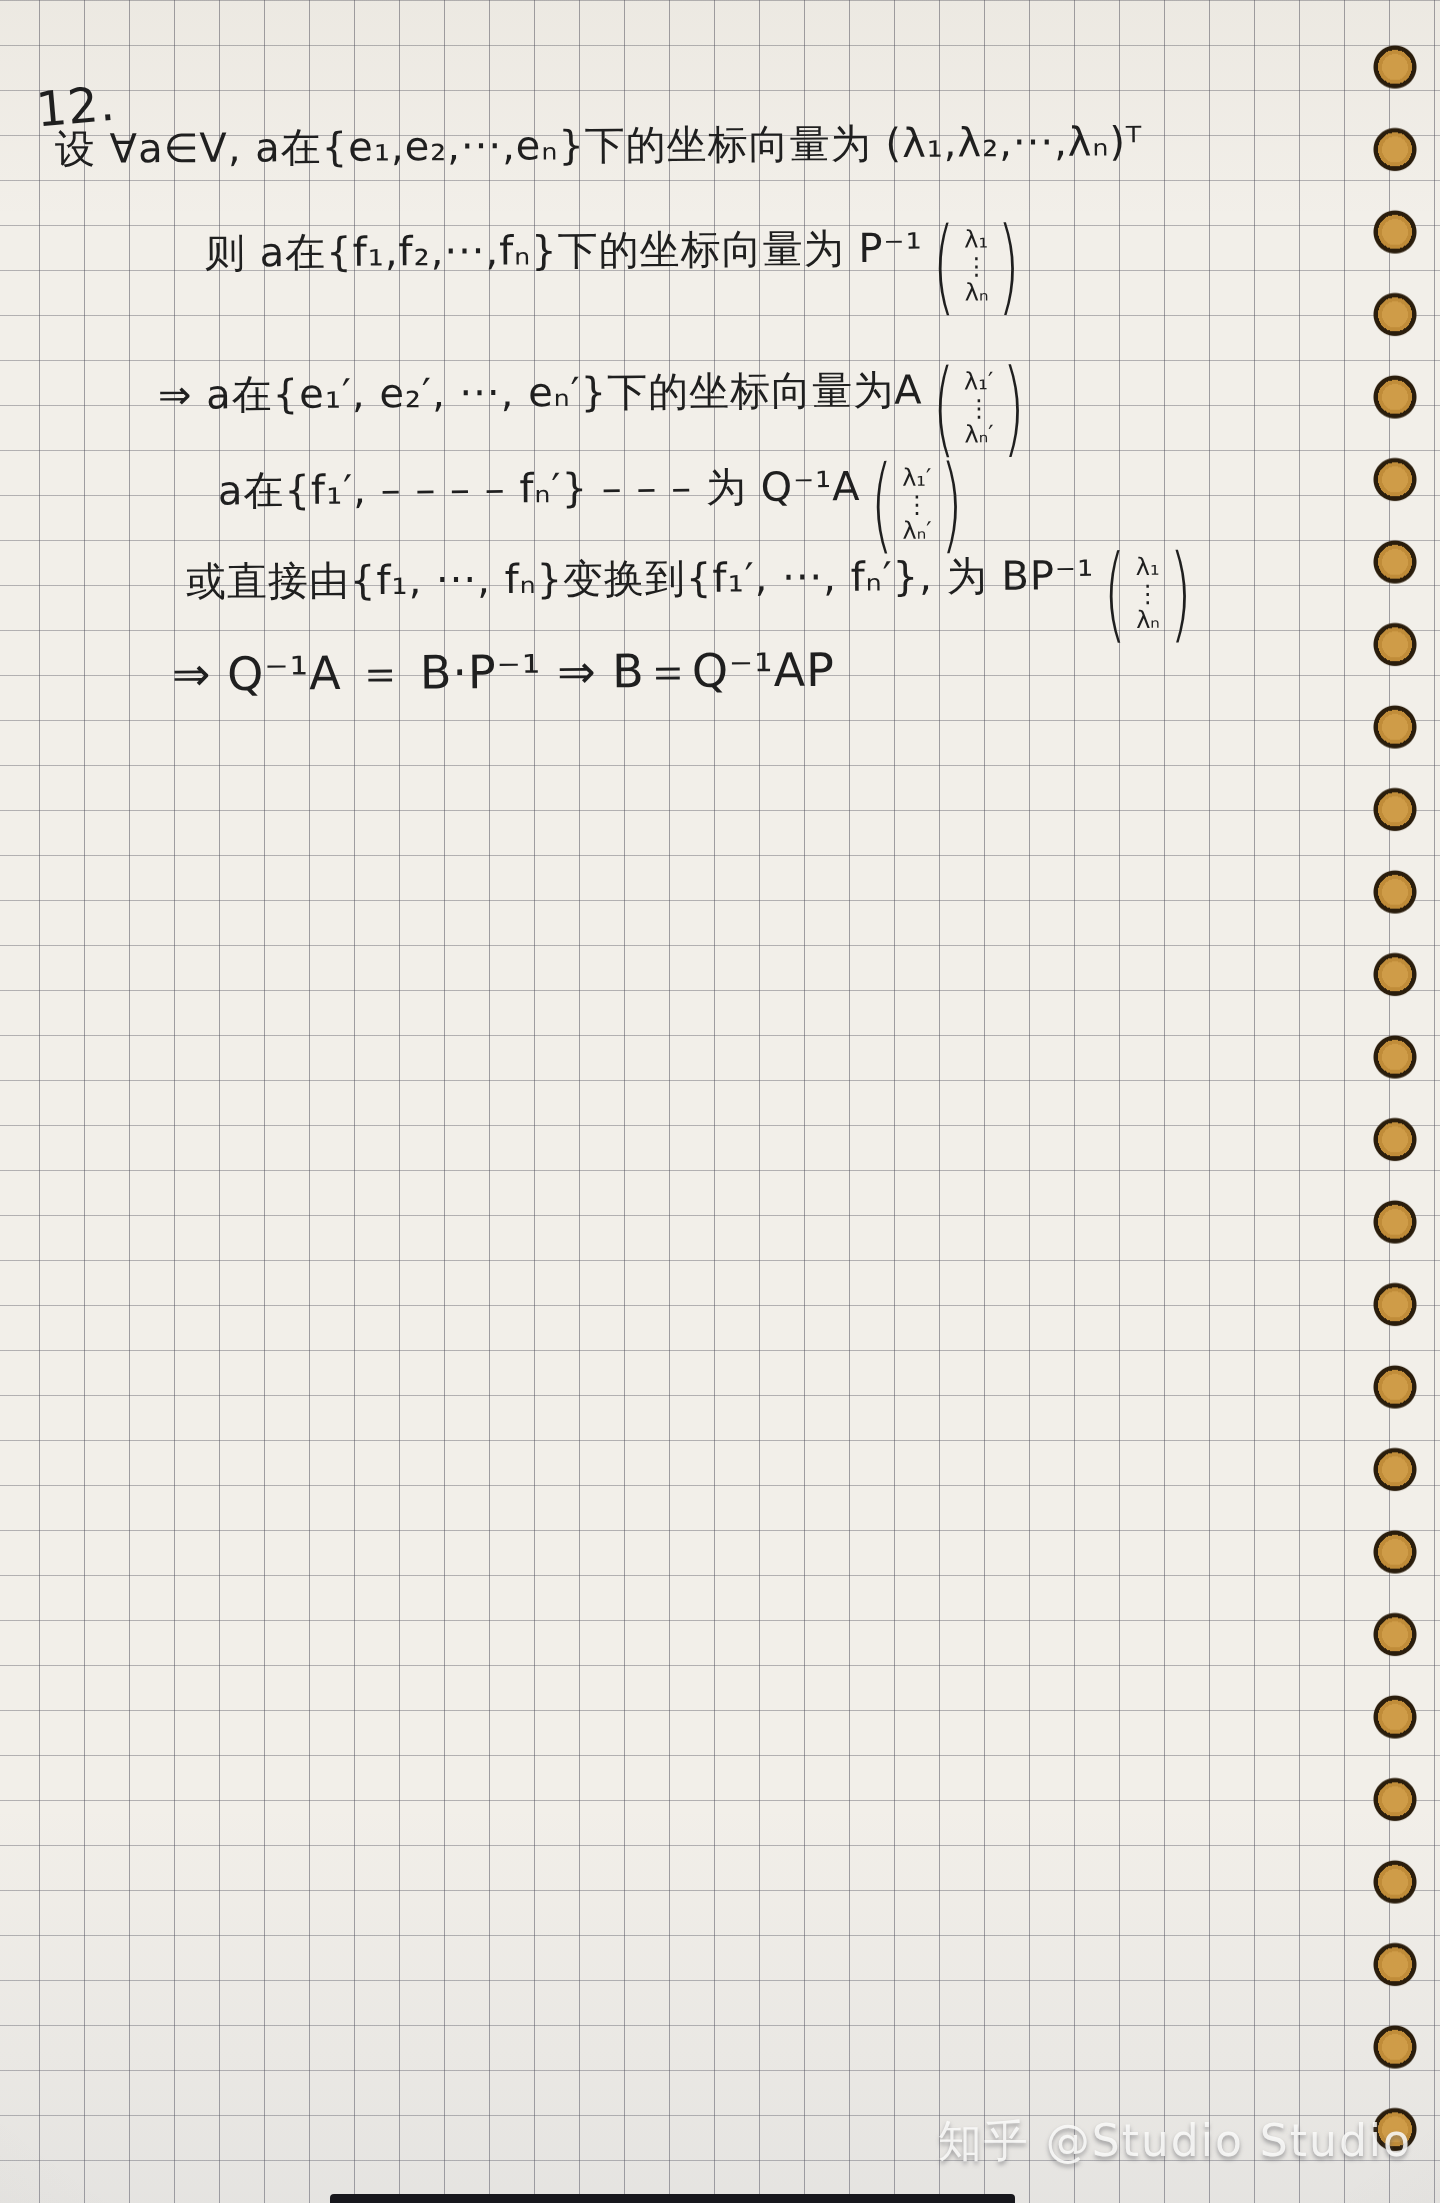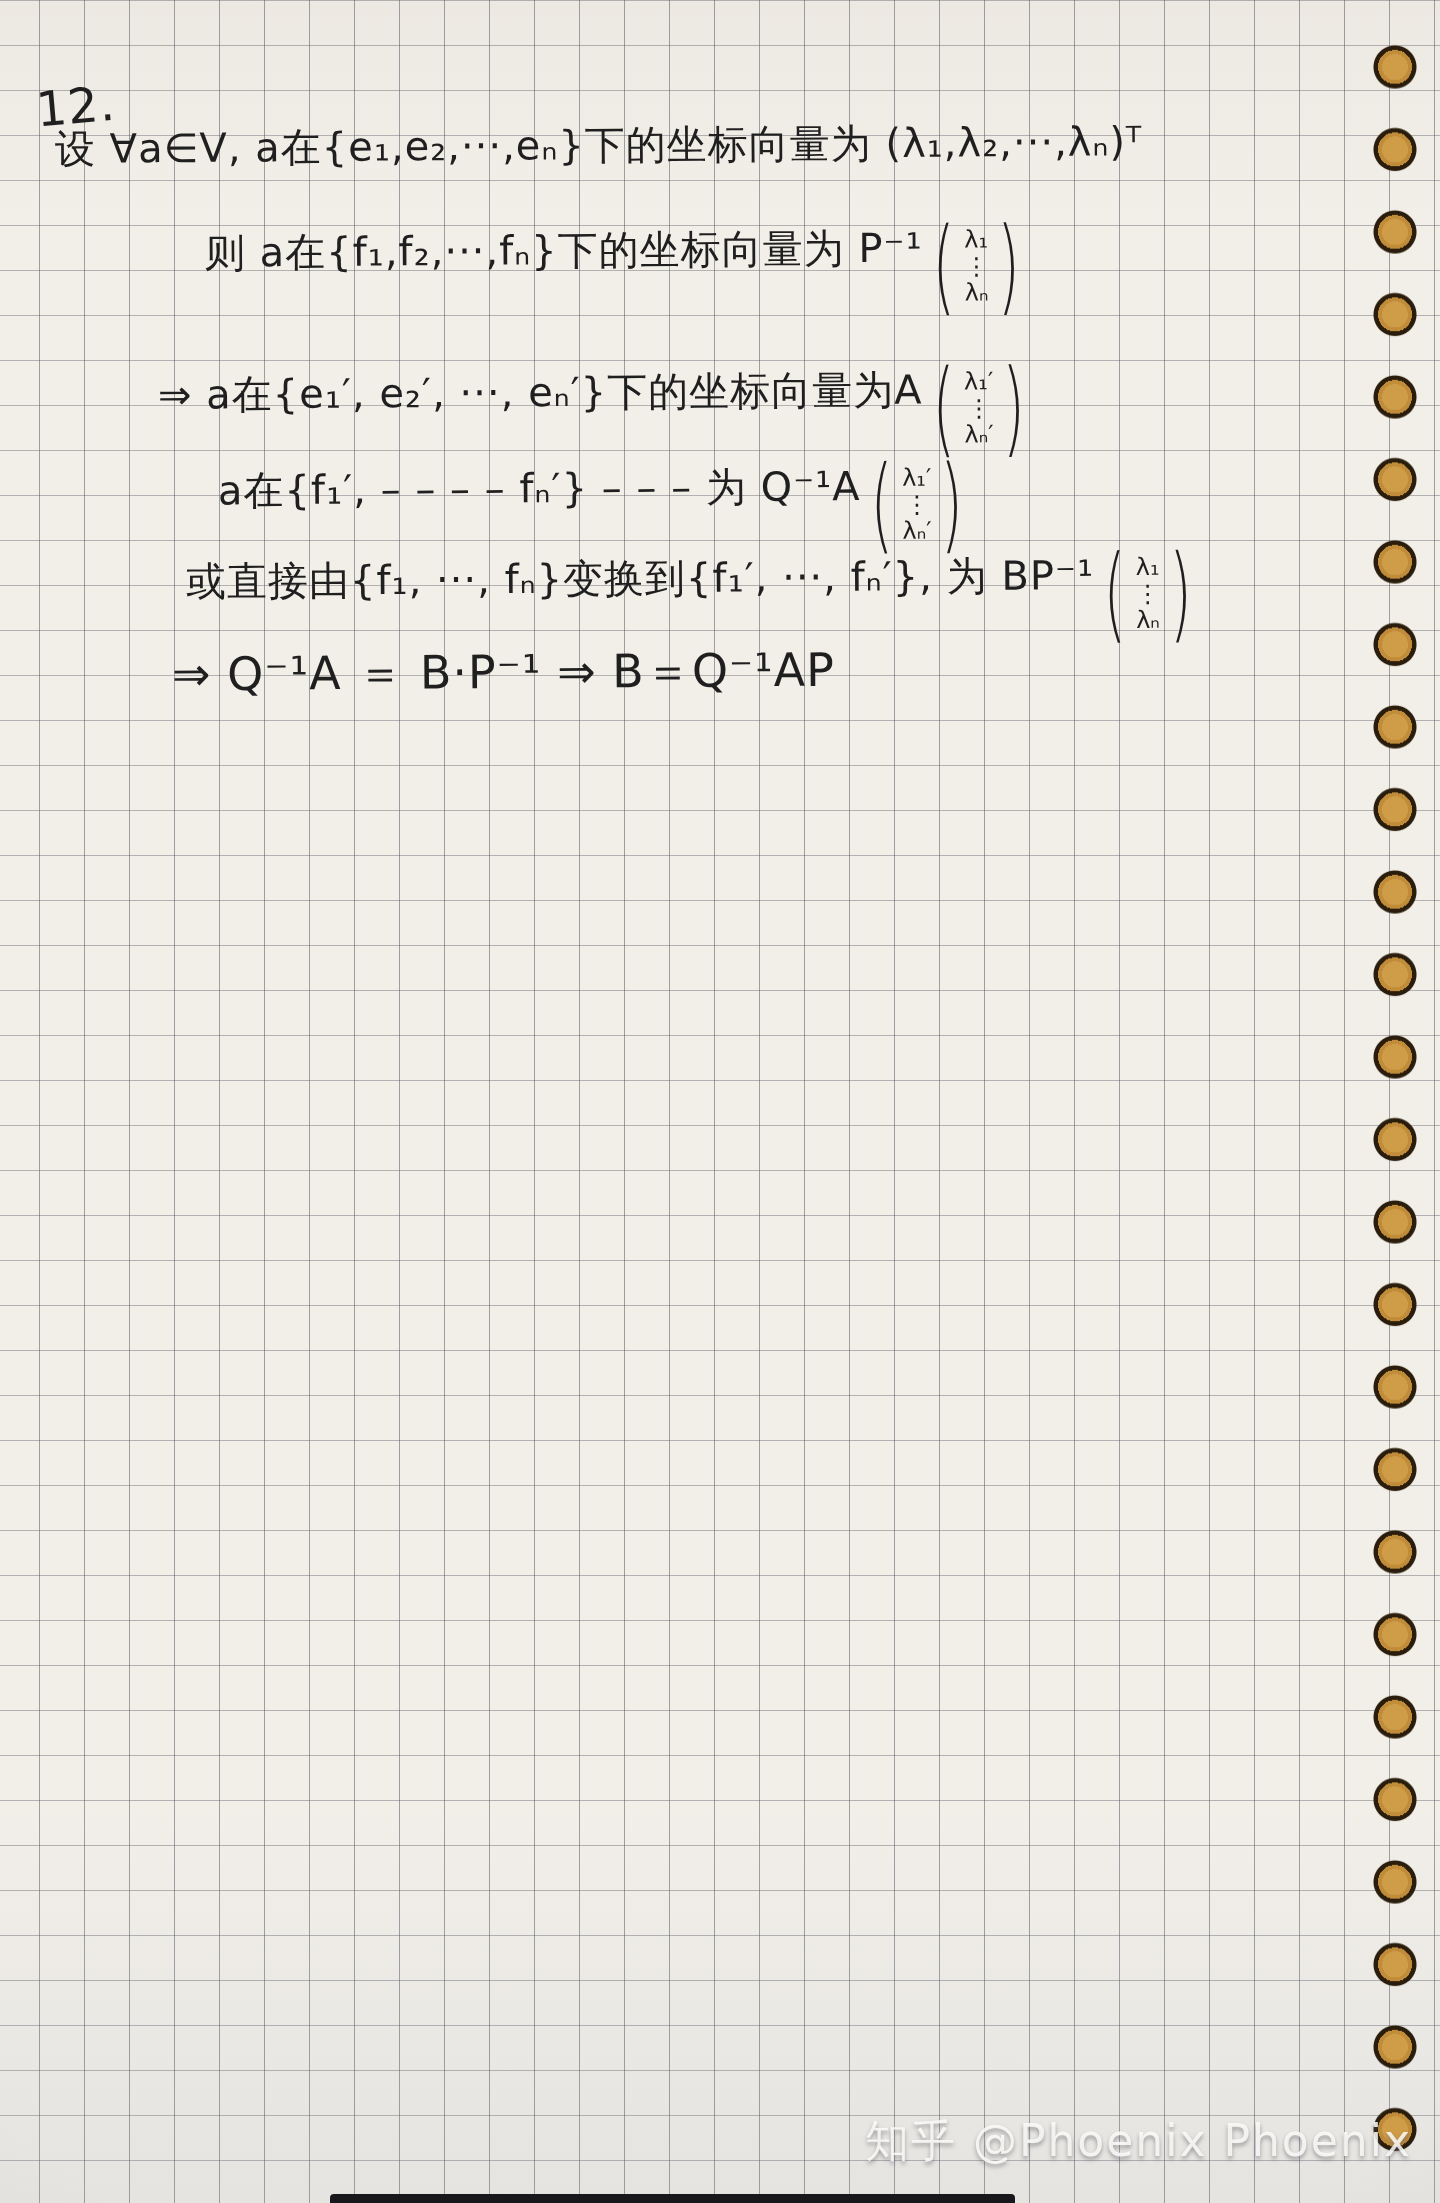--- a/index.html
+++ b/index.html
@@ -120,15 +120,15 @@
           <span>λ₁</span>
           <span>⋮</span>
           <span>λₙ</span>
         </span>
         <span class="paren">)</span>
       </span>
   </div>
 
   <div class="note hand big" style="left:172px; top:642px;">⇒ Q⁻¹A ＝ B·P⁻¹ ⇒ B＝Q⁻¹AP</div>
 
-  <div class="watermark">知乎 @Phoenix Phoenix</div>
+  <div class="watermark">知乎 @Studio Studio</div>
   <div class="desk-edge"></div>
 </div>
 
 </body></html>

